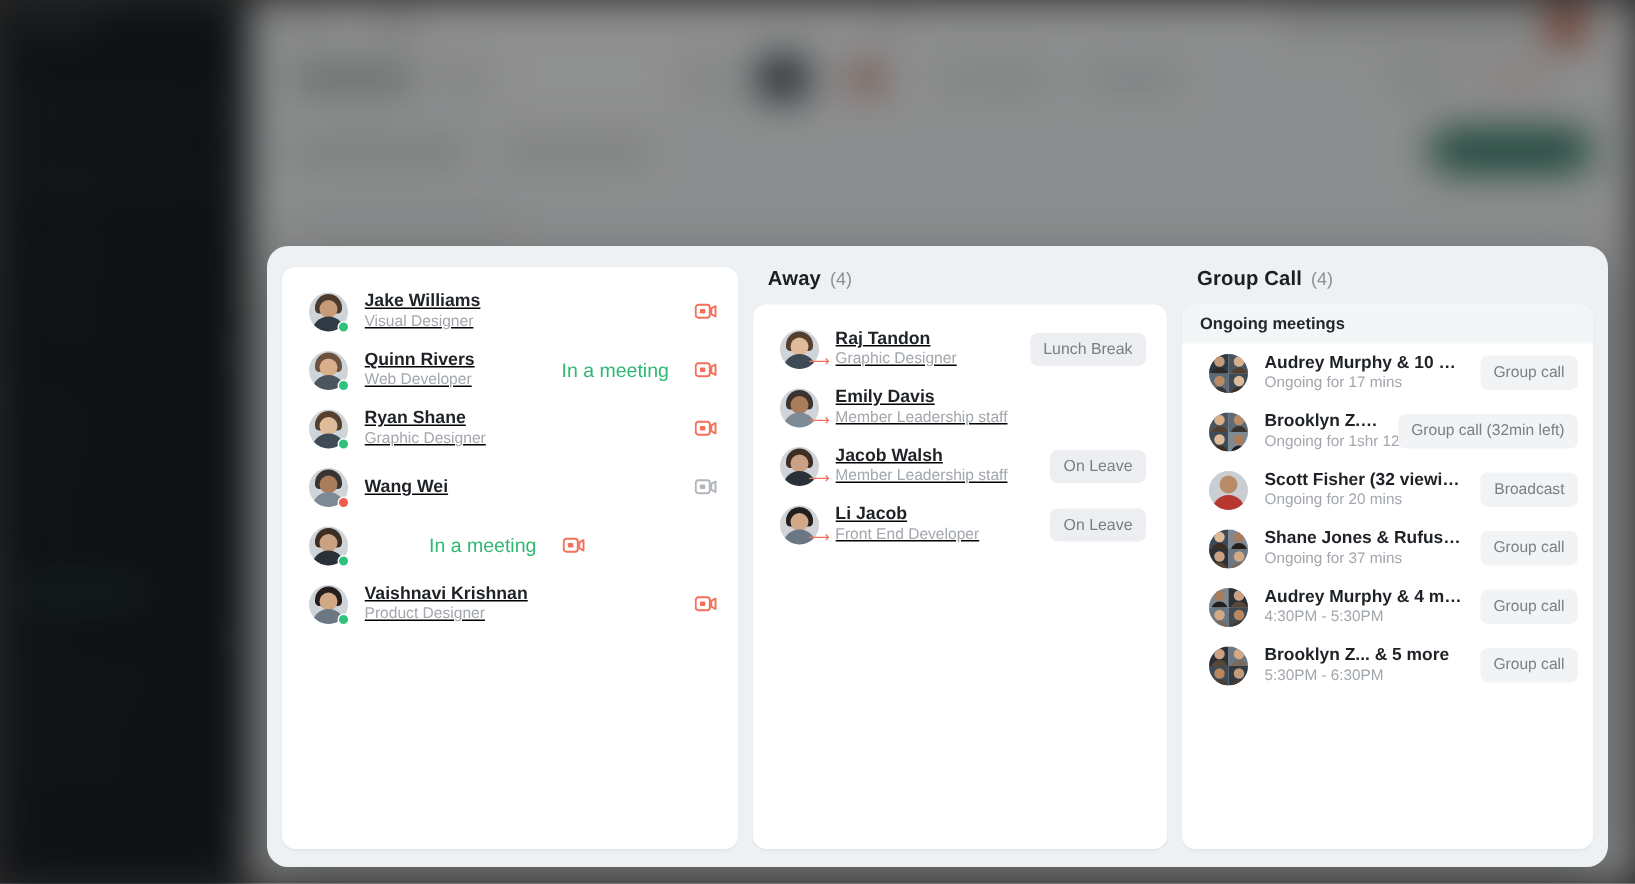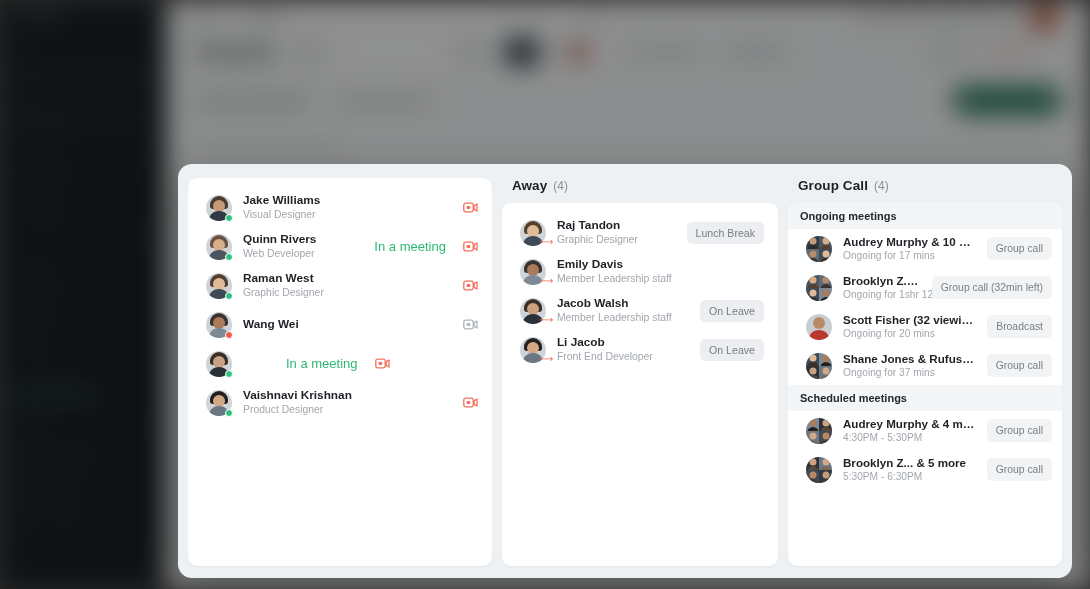--- a/index.html
+++ b/index.html
@@ -160,21 +160,21 @@
   .away-mark {
     position: absolute;
     right: -2px; bottom: 0px;
     width: 9px; height: 9px;
     color: #f4705a;
     font-size: 10px;
     line-height: 9px;
     text-align: center;
   }
 
-  .person-info { flex: 1; min-width: 0; }
+  .person-info { flex: 1; min-width: 0; text-decoration: underline; }
   .person-name {
     font-size: 11.8px;
     font-weight: bold;
     color: #1e2226;
     line-height: 15px;
     white-space: nowrap;
     overflow: hidden;
     text-overflow: ellipsis;
   }
   .person-role {
@@ -412,21 +412,21 @@
           <div class="person-row">
     <div class="avatar-wrap">
       <div class="avatar">
      <div class="f-hair" style="background:#55402f"></div>
      <div class="f-face" style="background:#e0bb99"></div>
      <div class="f-body" style="background:#3e4a56"></div>
    </div>
       <span class="status-dot online"></span>
     </div>
     <div class="person-info">
-      <div class="person-name">Raman West</div>
+      <div class="person-name">Ryan Shane</div>
       <div class="person-role">Graphic Designer</div>
     </div>
 
     <span class="cam-icon">
               <svg width="15" height="11" viewBox="0 0 15 11" aria-hidden="true">
     <rect x="0.8" y="1.2" width="9.4" height="8.6" rx="1.8" fill="none" stroke="#f4705a" stroke-width="1.3"></rect>
     <rect x="3.6" y="4" width="3.6" height="3" rx="0.8" fill="#f4705a"></rect>
     <path d="M11.2 3.6 L14 2 L14 9 L11.2 7.4 Z" fill="none" stroke="#f4705a" stroke-width="1.3" stroke-linejoin="round"></path>
   </svg>
             </span>
@@ -653,21 +653,20 @@
                <i style="background:#d2a885"></i>
                 <b style="background:#7a6a5a"></b>
              </div>
          </div>
       <div class="m-info">
         <div class="m-title">Shane Jones &amp; Rufus Williams</div>
         <div class="m-sub">Ongoing for 37 mins</div>
       </div>
       <button class="m-btn">Group call</button>
           </div>
-          <div class="group-section-head">Scheduled meetings</div>
           <div class="meeting-row">
       <div class="m-avatar">
            <div class="q" style="background:#7d8a96">
                <i style="background:#a97d5c"></i>
                 <b style="background:#241f1d"></b>
              </div>
               <div class="q" style="background:#2b3138">
                <i style="background:#caa183"></i>
                 <b style="background:#5a4636"></b>
              </div>

